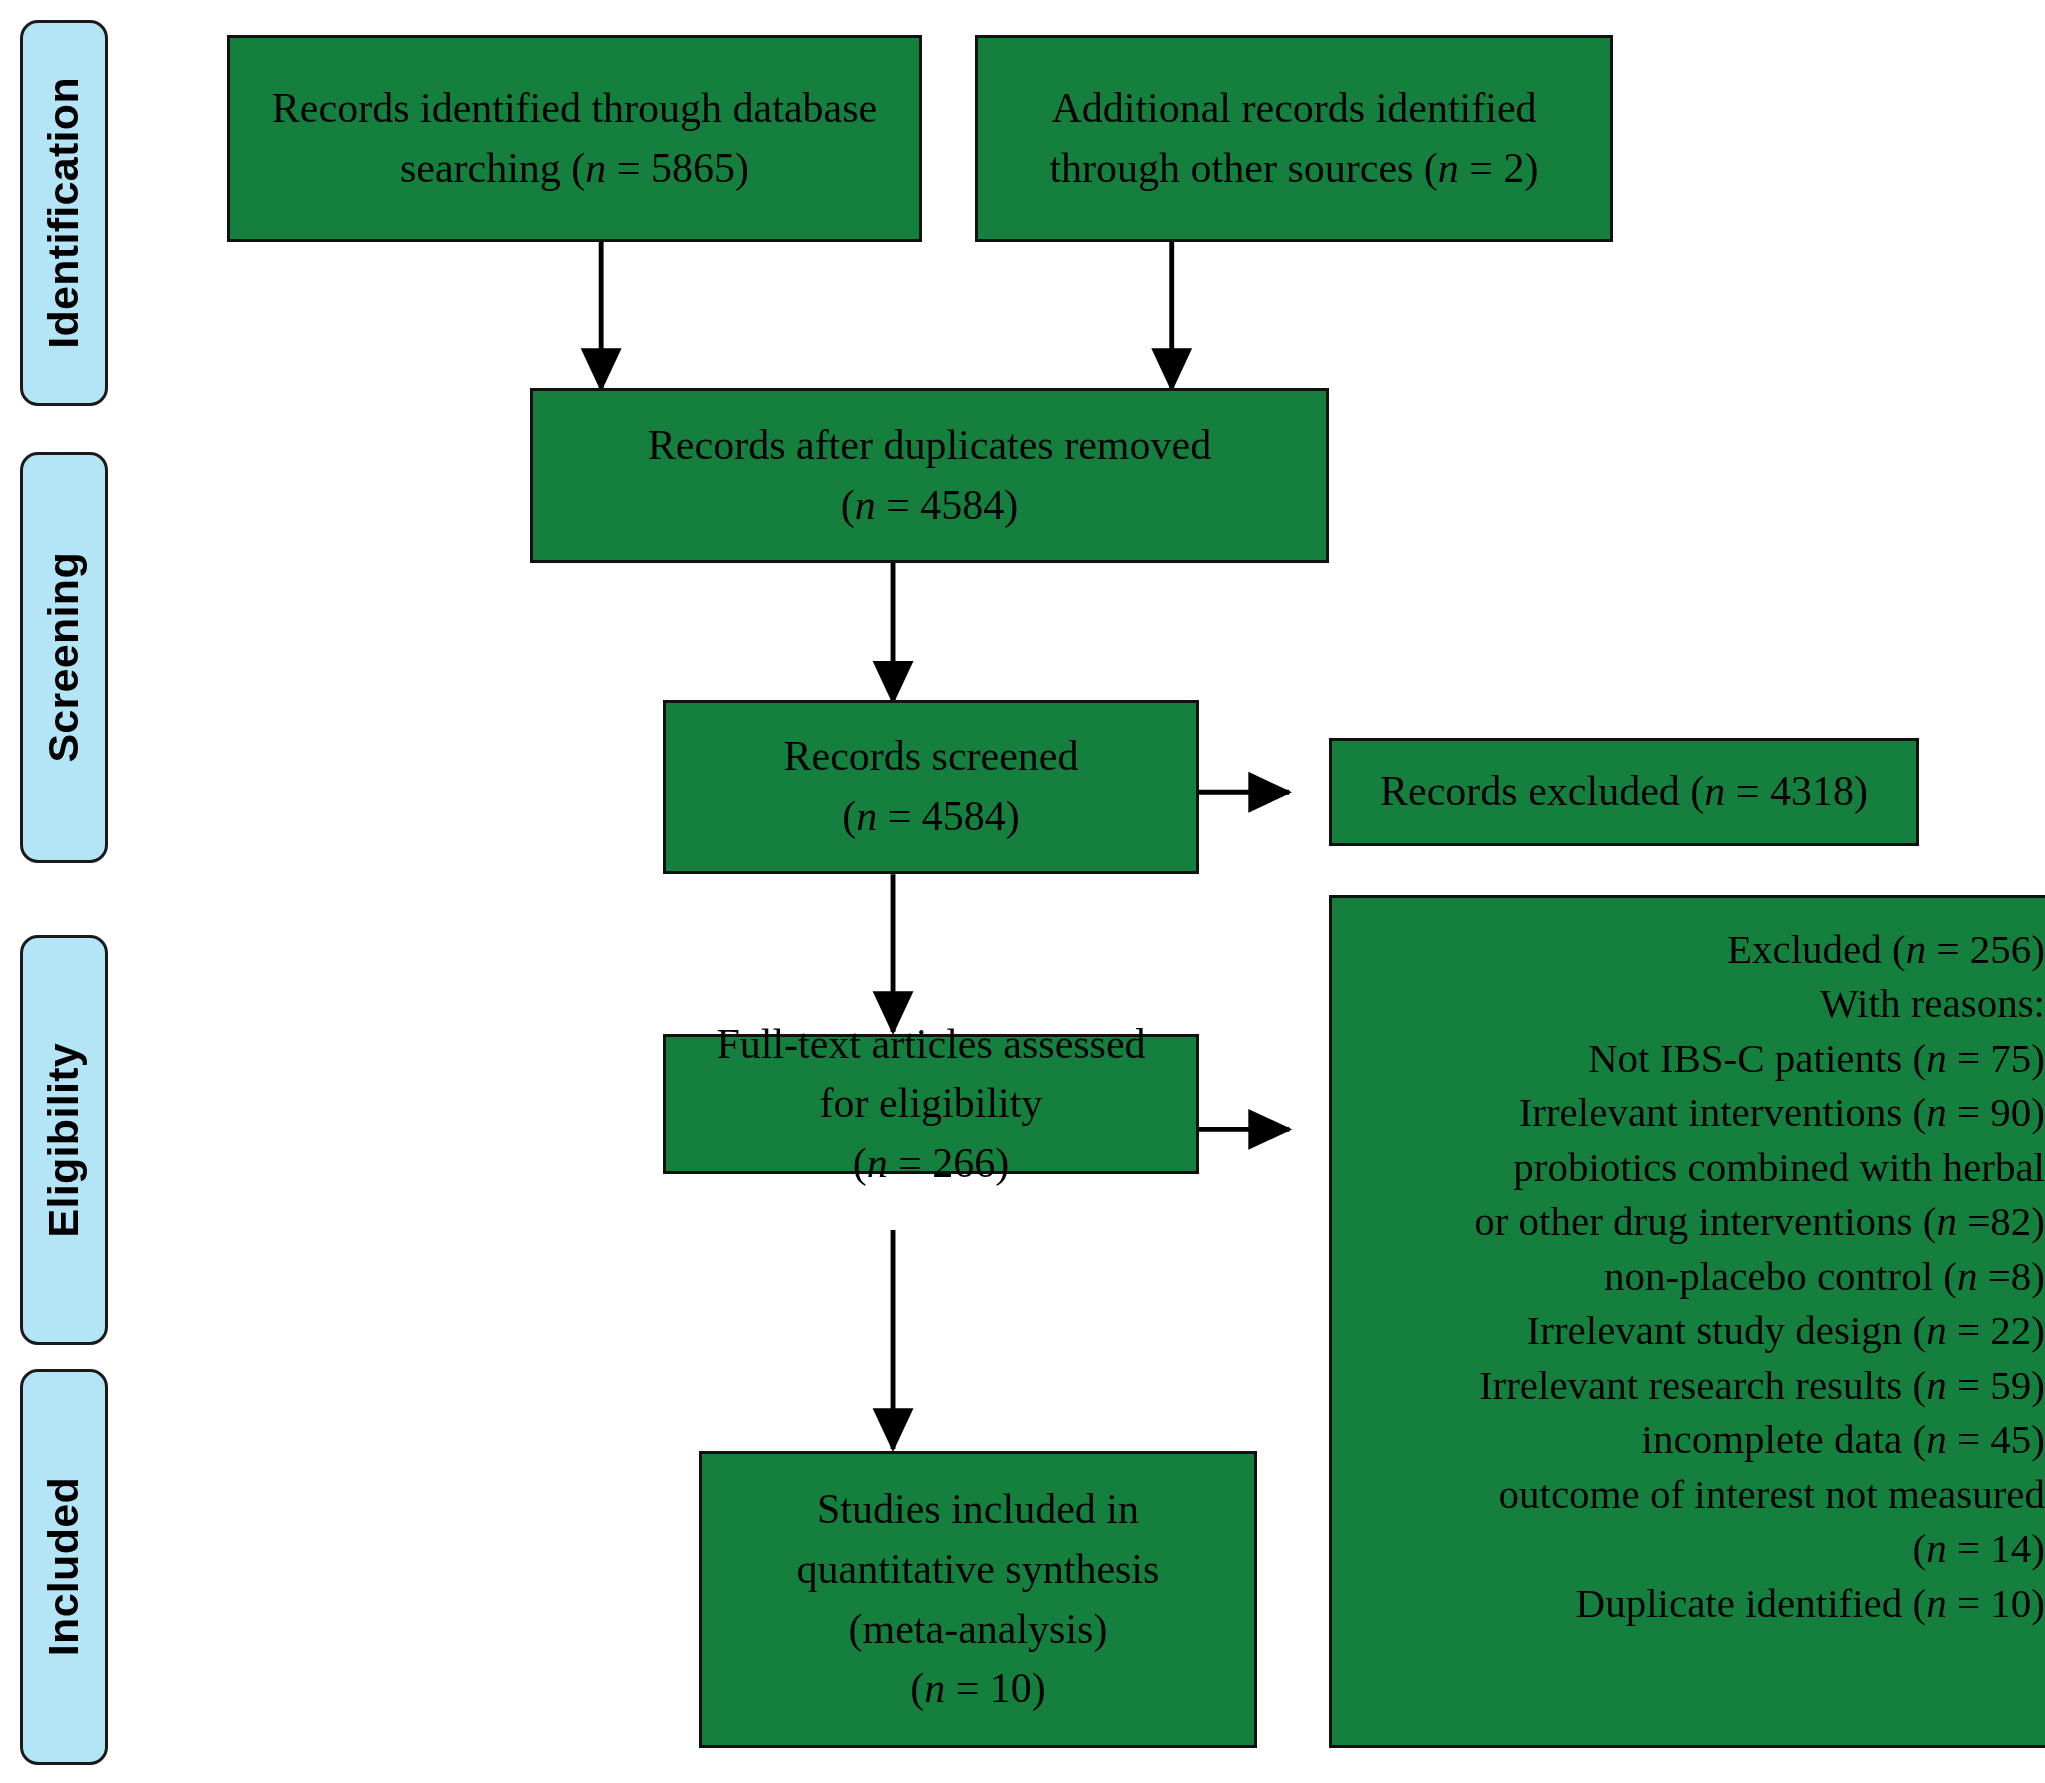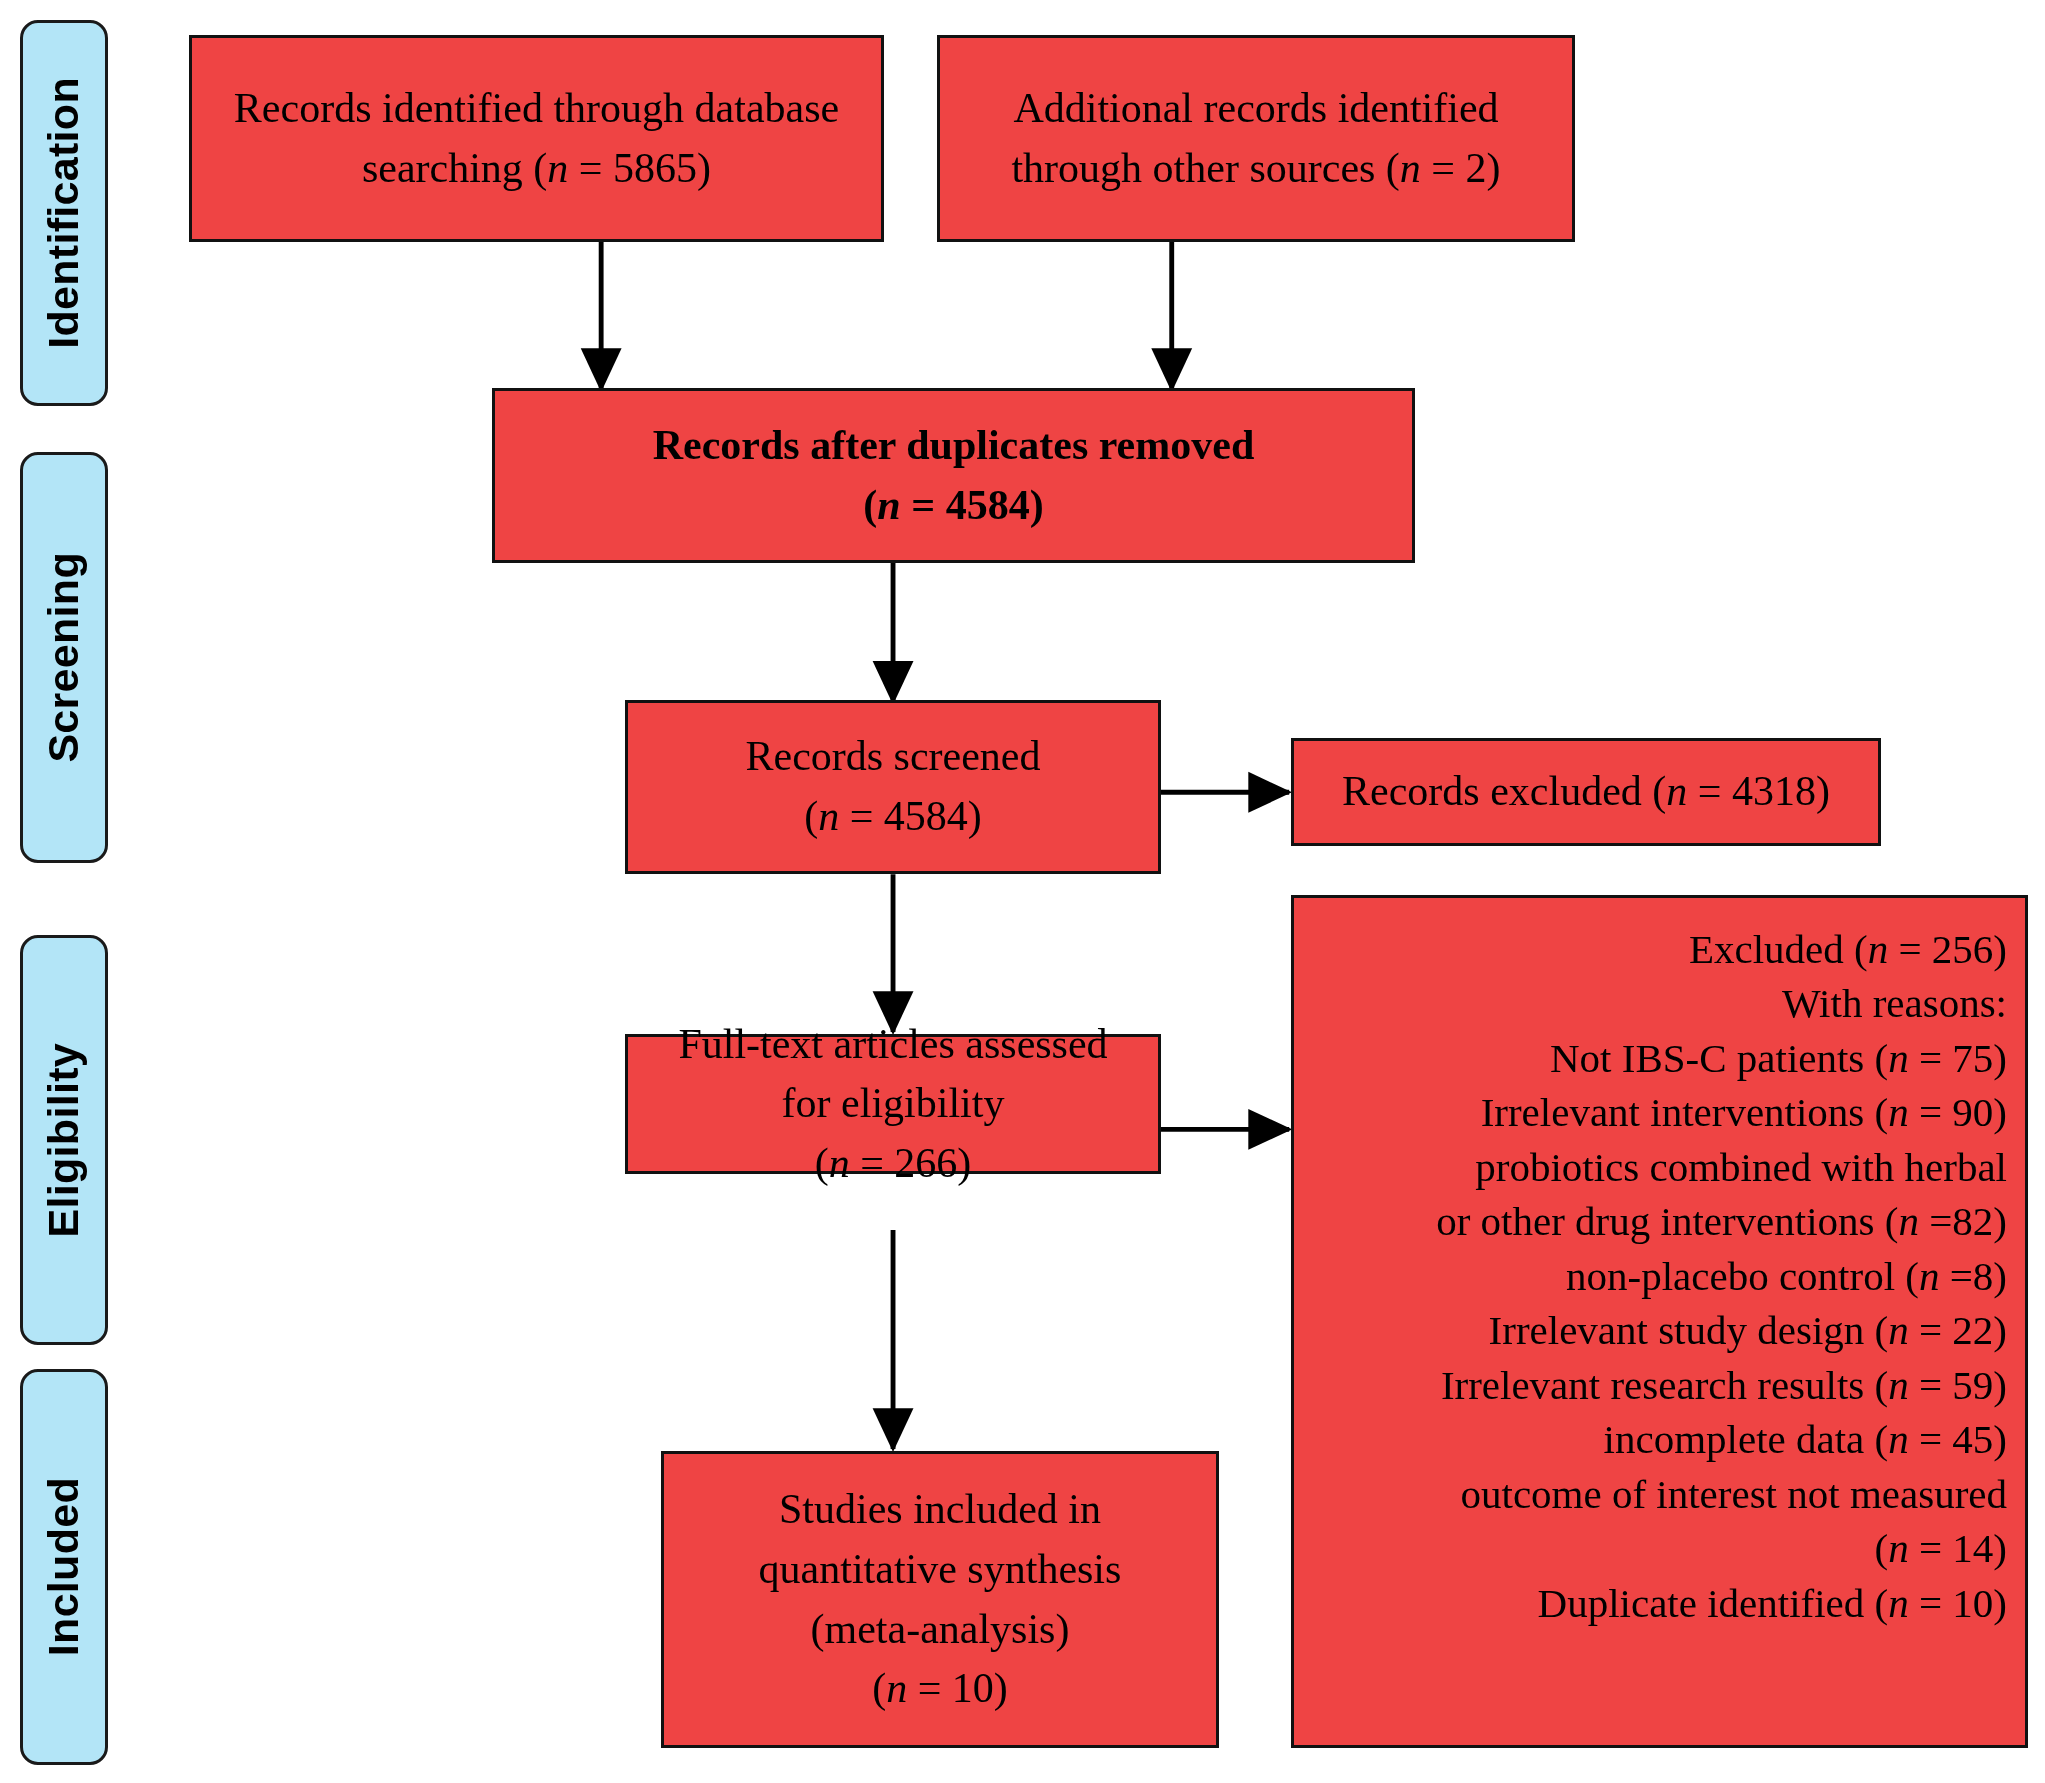--- a/index.html
+++ b/index.html
@@ -34,27 +34,28 @@
     font-weight: bold;
     font-size: 43px;
     letter-spacing: 0.3px;
     color: #000000;
     white-space: nowrap;
   }
 
   
   .flow-box {
     position: absolute;
-    background: #ef4444;
+    background: #15803d;
     border: 3.5px solid #111111;
     display: flex;
     align-items: center;
     justify-content: center;
     text-align: center;
     padding: 7px 15.3px;
+    margin-left: 38px;
   }
   .flow-box .box-text {
     font-size: 42px;
     line-height: 1.42;
     color: #000000;
     font-family: "Liberation Serif", "DejaVu Serif", serif;
   }
 
   
   .flow-box.left-align {
@@ -134,21 +135,21 @@
     </div>
   </div>
 
   <div class="flow-box" style="left:937px; top:35px; width:638px; height:207px;">
     <div class="box-text">
       <span>Additional records identified</span><br>
       <span>through other sources (</span><em class="italic-n">n</em><span> = 2)</span>
     </div>
   </div>
 
-  <div class="flow-box" style="left:492px; top:388px; width:923px; height:175px;font-weight:bold;">
+  <div class="flow-box" style="left:492px; top:388px; width:799px; height:175px;">
     <div class="box-text">
       <span>Records after duplicates removed</span><br>
       <span>(</span><em class="italic-n">n</em><span> = 4584)</span>
     </div>
   </div>
 
   <div class="flow-box" style="left:625px; top:700px; width:536px; height:174px;">
     <div class="box-text">
       <span>Records screened</span><br>
       <span>(</span><em class="italic-n">n</em><span> = 4584)</span>

